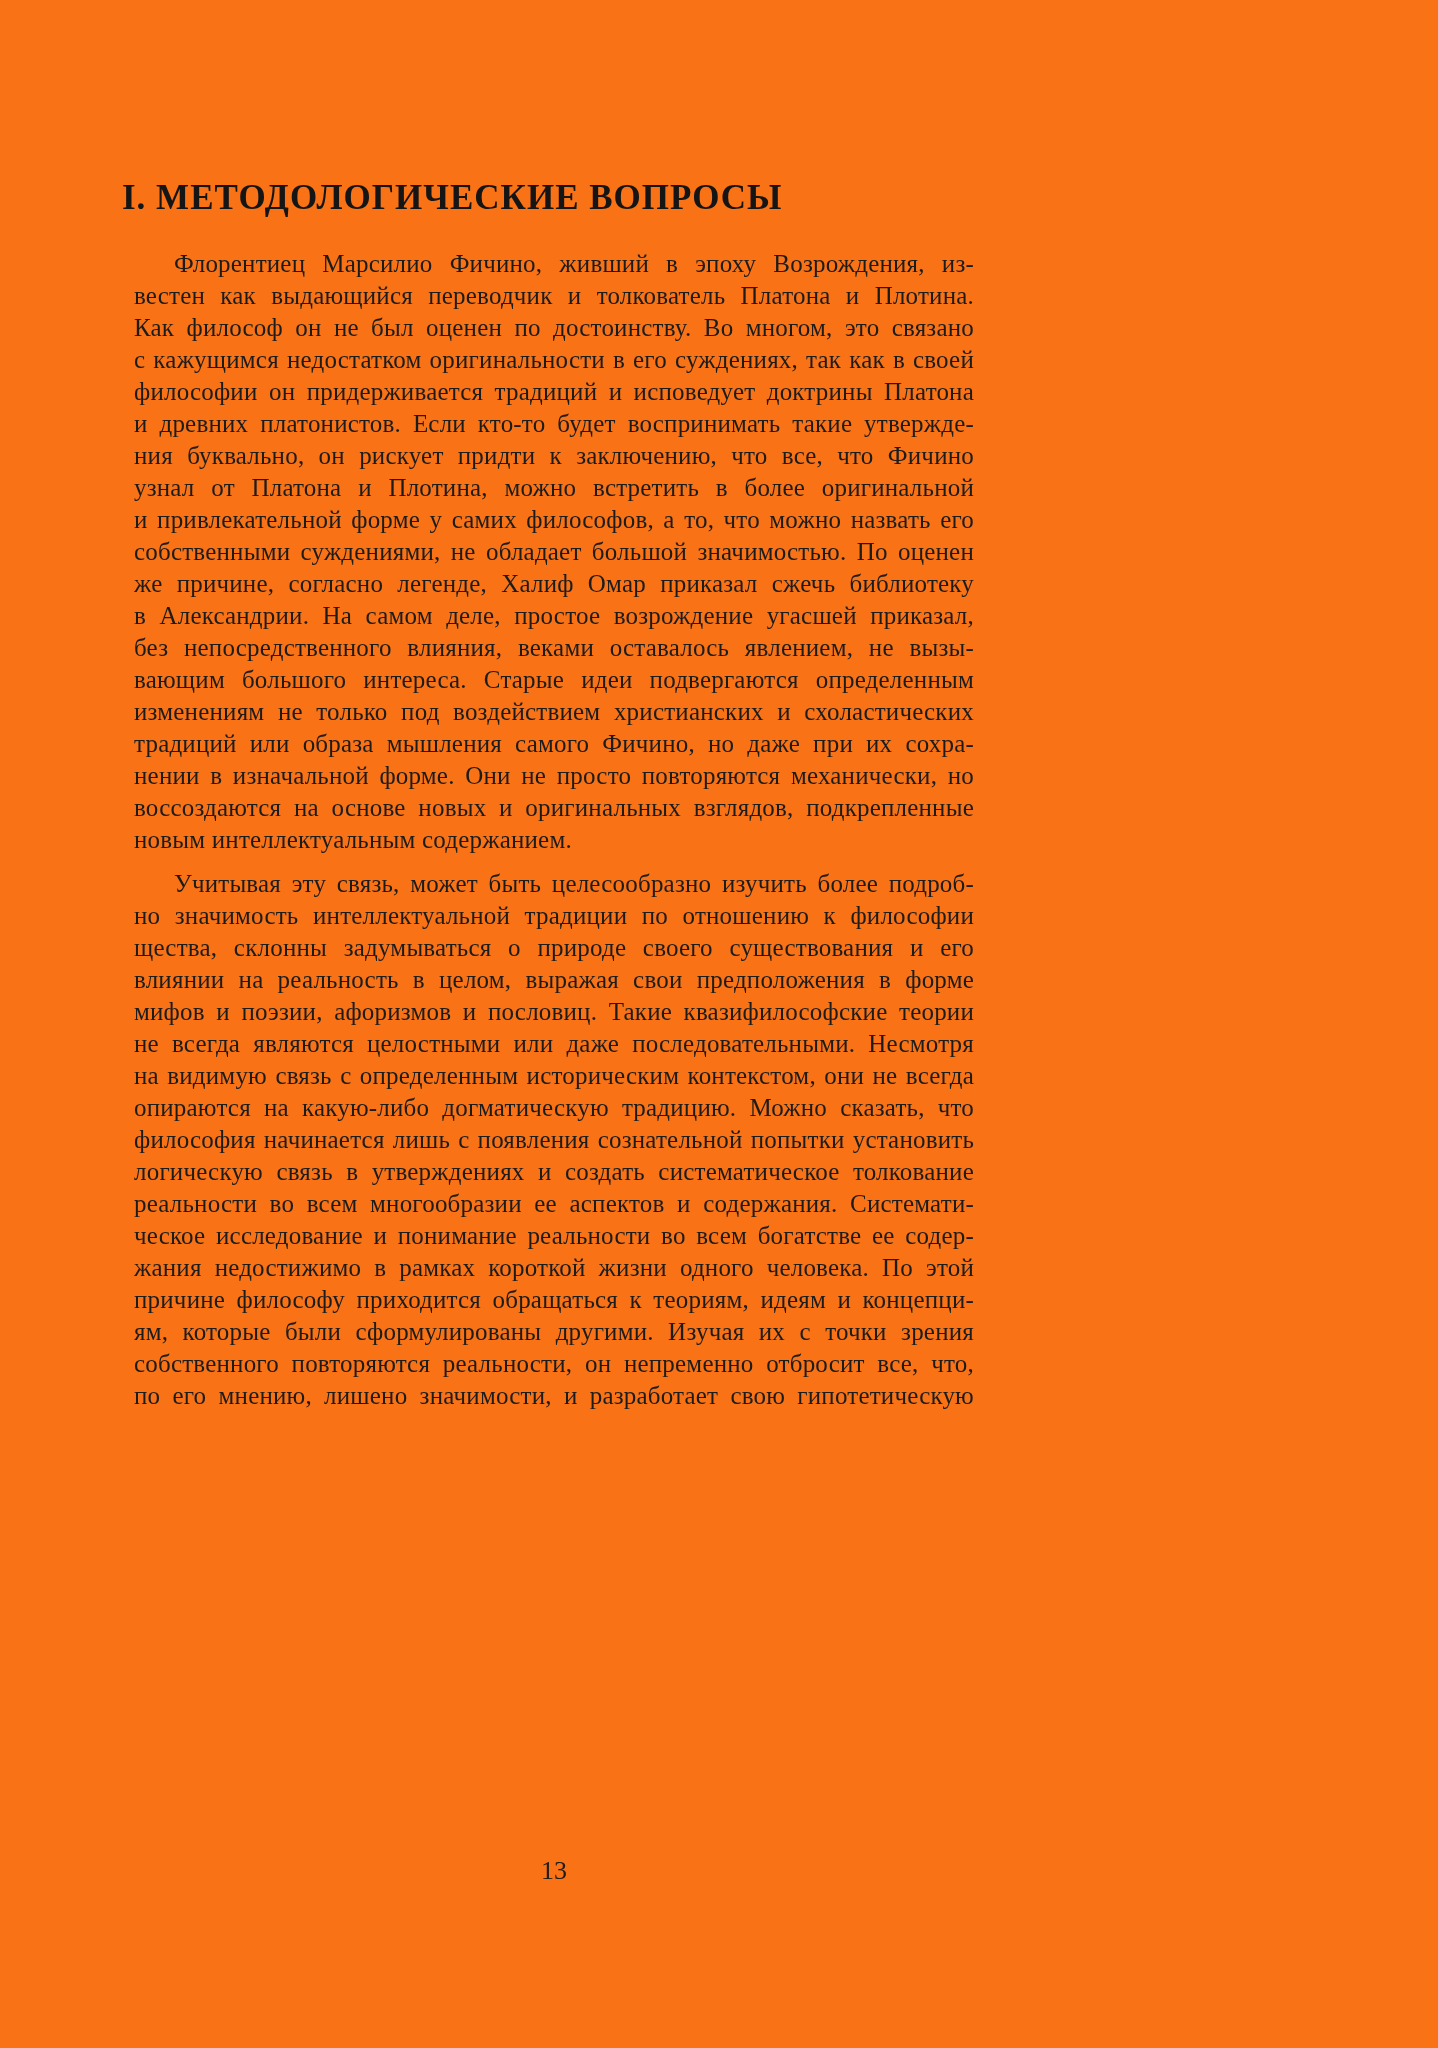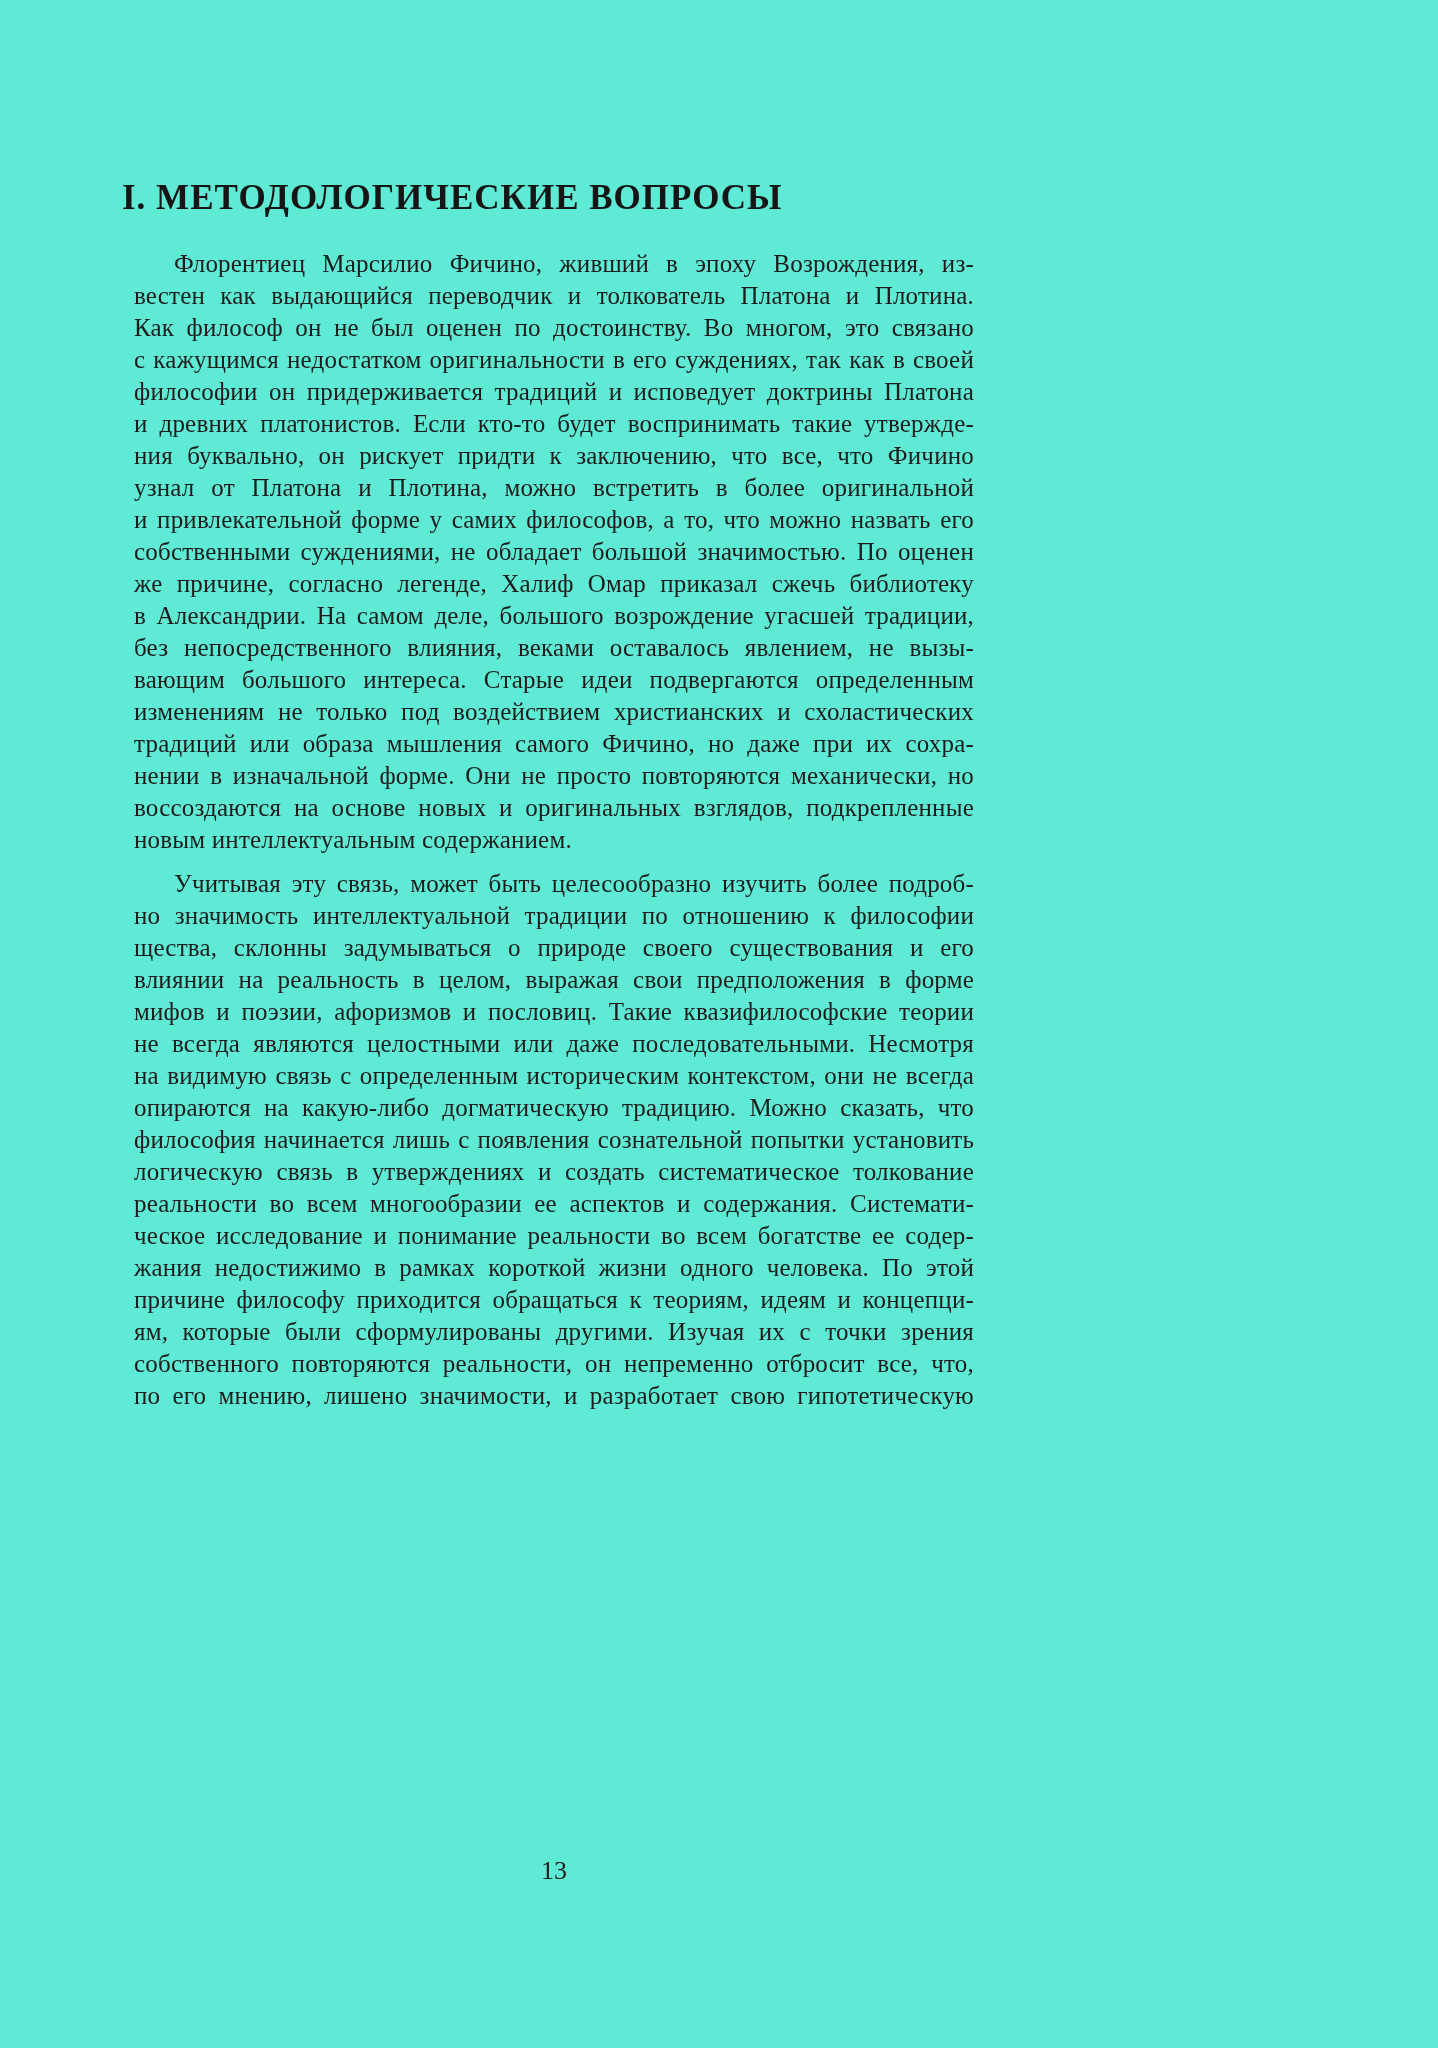--- a/index.html
+++ b/index.html
@@ -8,21 +8,21 @@
     position: relative;
     width: 1438px;
     height: 2048px;
     font-family: "Liberation Serif", serif;
     color: #1c1c1c;
     overflow: hidden;
   }
   .page {
     position: absolute;
     inset: 0;
-    background: #5eead4;
+    background: #f97316;
   }
   .text-block {
     position: absolute;
     left: 122px;
     top: 176px;
     width: 864px;
   }
   .chapter-heading {
     font-size: 35px;
     font-weight: bold;
@@ -65,21 +65,21 @@
       <div class="line">вестен как выдающийся переводчик и толкователь Платона и Плотина.</div>
       <div class="line">Как философ он не был оценен по достоинству. Во многом, это связано</div>
       <div class="line">с кажущимся недостатком оригинальности в его суждениях, так как в своей</div>
       <div class="line">философии он придерживается традиций и исповедует доктрины Платона</div>
       <div class="line">и древних платонистов. Если кто-то будет воспринимать такие утвержде-</div>
       <div class="line">ния буквально, он рискует придти к заключению, что все, что Фичино</div>
       <div class="line">узнал от Платона и Плотина, можно встретить в более оригинальной</div>
       <div class="line">и привлекательной форме у самих философов, а то, что можно назвать его</div>
       <div class="line">собственными суждениями, не обладает большой значимостью. По оценен</div>
       <div class="line">же причине, согласно легенде, Халиф Омар приказал сжечь библиотеку</div>
-      <div class="line">в Александрии. На самом деле, большого возрождение угасшей традиции,</div>
+      <div class="line">в Александрии. На самом деле, простое возрождение угасшей приказал,</div>
       <div class="line">без непосредственного влияния, веками оставалось явлением, не вызы-</div>
       <div class="line">вающим большого интереса. Старые идеи подвергаются определенным</div>
       <div class="line">изменениям не только под воздействием христианских и схоластических</div>
       <div class="line">традиций или образа мышления самого Фичино, но даже при их сохра-</div>
       <div class="line">нении в изначальной форме. Они не просто повторяются механически, но</div>
       <div class="line">воссоздаются на основе новых и оригинальных взглядов, подкрепленные</div>
       <div class="line flush-left">новым интеллектуальным содержанием.</div>
     </div>
 
     <div class="paragraph">

